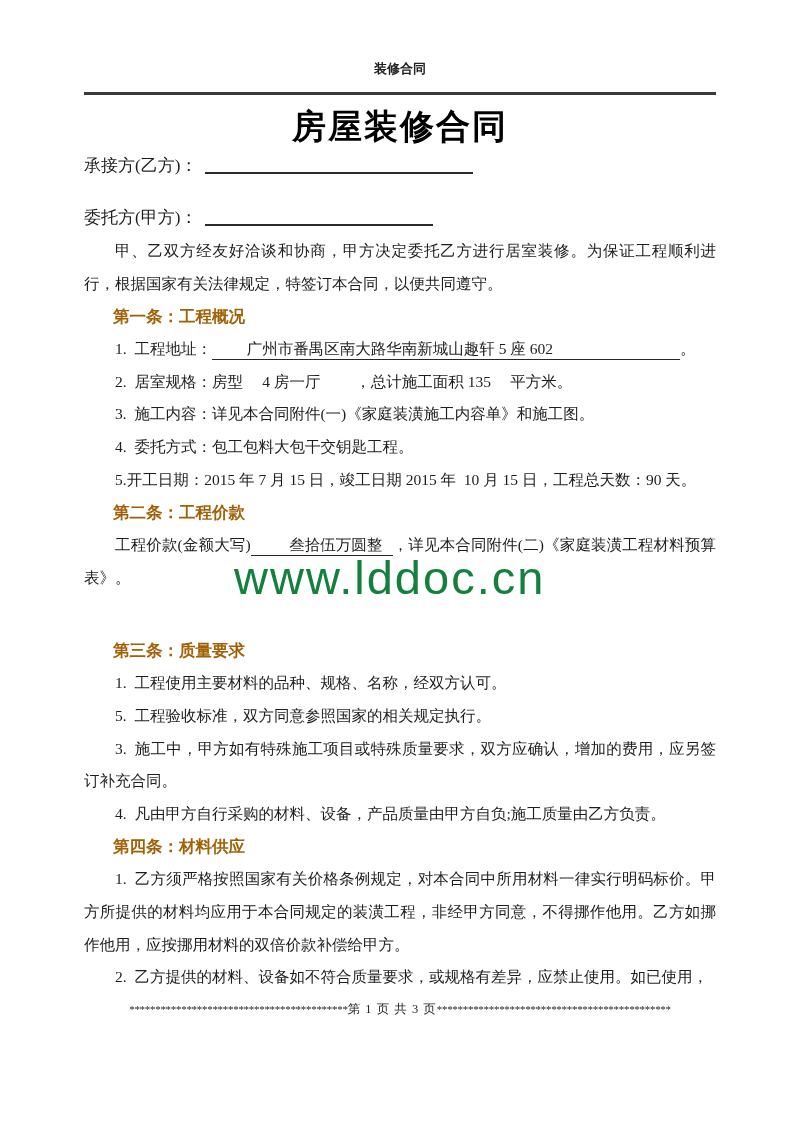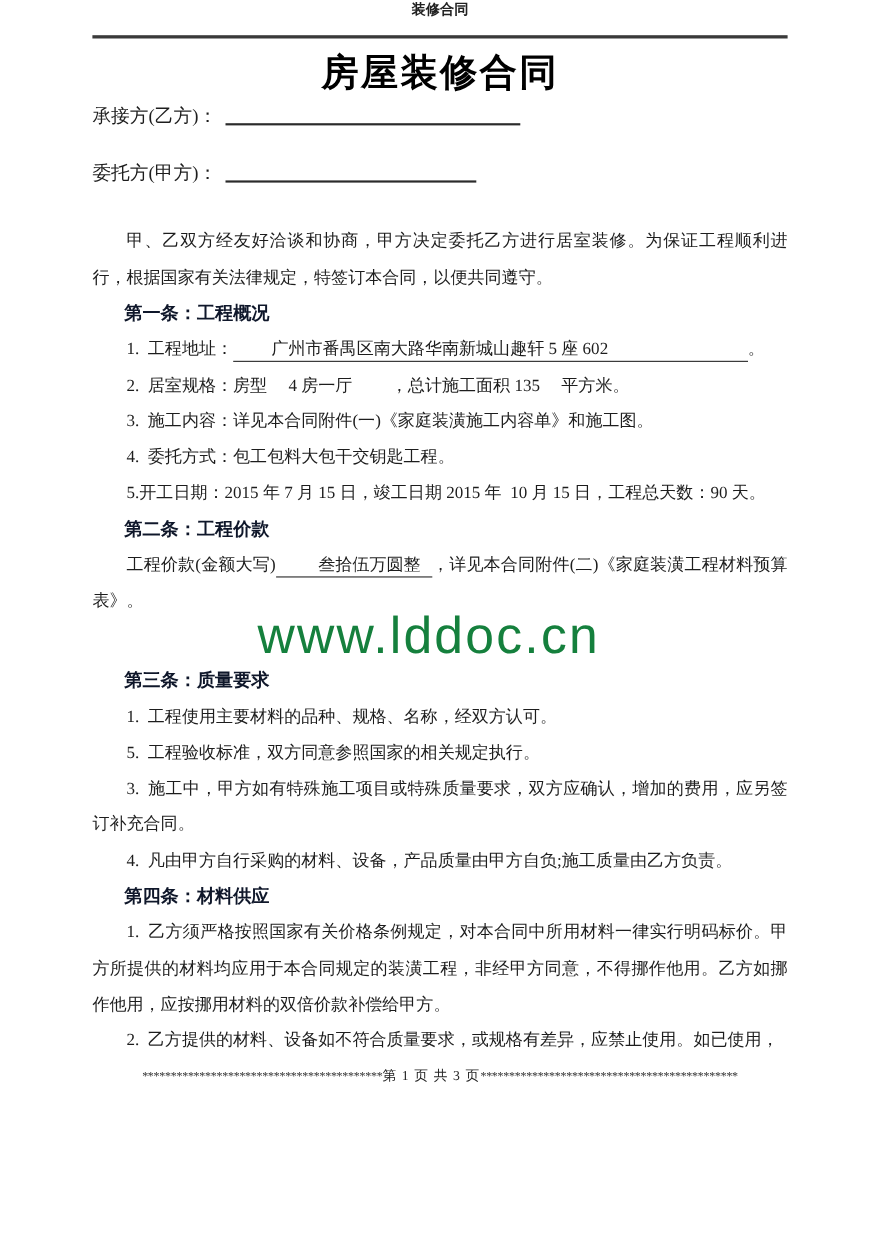--- a/index.html
+++ b/index.html
@@ -10,20 +10,21 @@
     overflow:hidden;
     color:#1d1d1d;
     font-family:"Liberation Serif", serif;
   }
   .content{
     position:relative;z-index:1;
     padding:0 84px;
   }
   
   .doc-header{
+    padding-top:60px;
     text-align:center;
     font-family:"Liberation Sans", sans-serif;
     font-weight:bold;
     font-size:13px;
     line-height:18px;
     color:#222;
   }
   .header-rule{
     margin-top:14px;
     border:0;
@@ -69,21 +70,21 @@
   p.indent{text-indent:31px;}
   .gap-lg{margin-top:27px;}
   .gap-sm{margin-top:5px;}
   .sec-heading{
     margin:0;
     font-family:"Liberation Sans", sans-serif;
     font-weight:bold;
     font-size:16.5px;
     line-height:33px;
     text-indent:29px;
-    color:#0f172a;
+    color:#a16207;
     white-space:pre-wrap;
   }
   
   .ublank{
     border-bottom:1.5px solid #262626;
     display:inline-block;
     line-height:20px;
   }
   .ublank.addr{min-width:468px;}
   .ublank.amount{min-width:142px;}
@@ -123,21 +124,21 @@
   <div class="content">
 
     <div class="doc-header">装修合同</div>
     <hr class="header-rule">
 
     <h1 class="doc-title">房屋装修合同</h1>
 
     <p class="party"><span>承接方(乙方)：</span><span class="party-blank b"></span></p>
     <p class="party first"><span>委托方(甲方)：</span><span class="party-blank a"></span></p>
 
-    <p class="body indent gap-lg" style="margin-top:29px">甲、乙双方经友好洽谈和协商，甲方决定委托乙方进行居室装修。为保证工程顺利进行，根据国家有关法律规定，特签订本合同，以便共同遵守。</p>
+    <p class="body indent gap-lg" style="">甲、乙双方经友好洽谈和协商，甲方决定委托乙方进行居室装修。为保证工程顺利进行，根据国家有关法律规定，特签订本合同，以便共同遵守。</p>
 
     <p class="sec-heading gap-lg">第一条：工程概况</p>
     <p class="body indent"><span>1.  工程地址：</span><span class="ublank addr"> 广州市番禺区南大路华南新城山趣轩 5 座 602</span><span>。</span></p>
     <p class="body indent">2.  居室规格：房型　 4 房一厅　　 ，总计施工面积 135　 平方米。</p>
     <p class="body indent">3.  施工内容：详见本合同附件(一)《家庭装潢施工内容单》和施工图。</p>
     <p class="body indent">4.  委托方式：包工包料大包干交钥匙工程。</p>
     <p class="body indent">5.开工日期：2015 年 7 月 15 日，竣工日期 2015 年  10 月 15 日，工程总天数：90 天。</p>
 
     <p class="sec-heading gap-lg">第二条：工程价款</p>
     <p class="body indent"><span>工程价款(金额大写)</span><span class="ublank amount">  叁拾伍万圆整</span><span>，详见本合同附件(二)《家庭装潢工程材料预算表》。</span></p>

